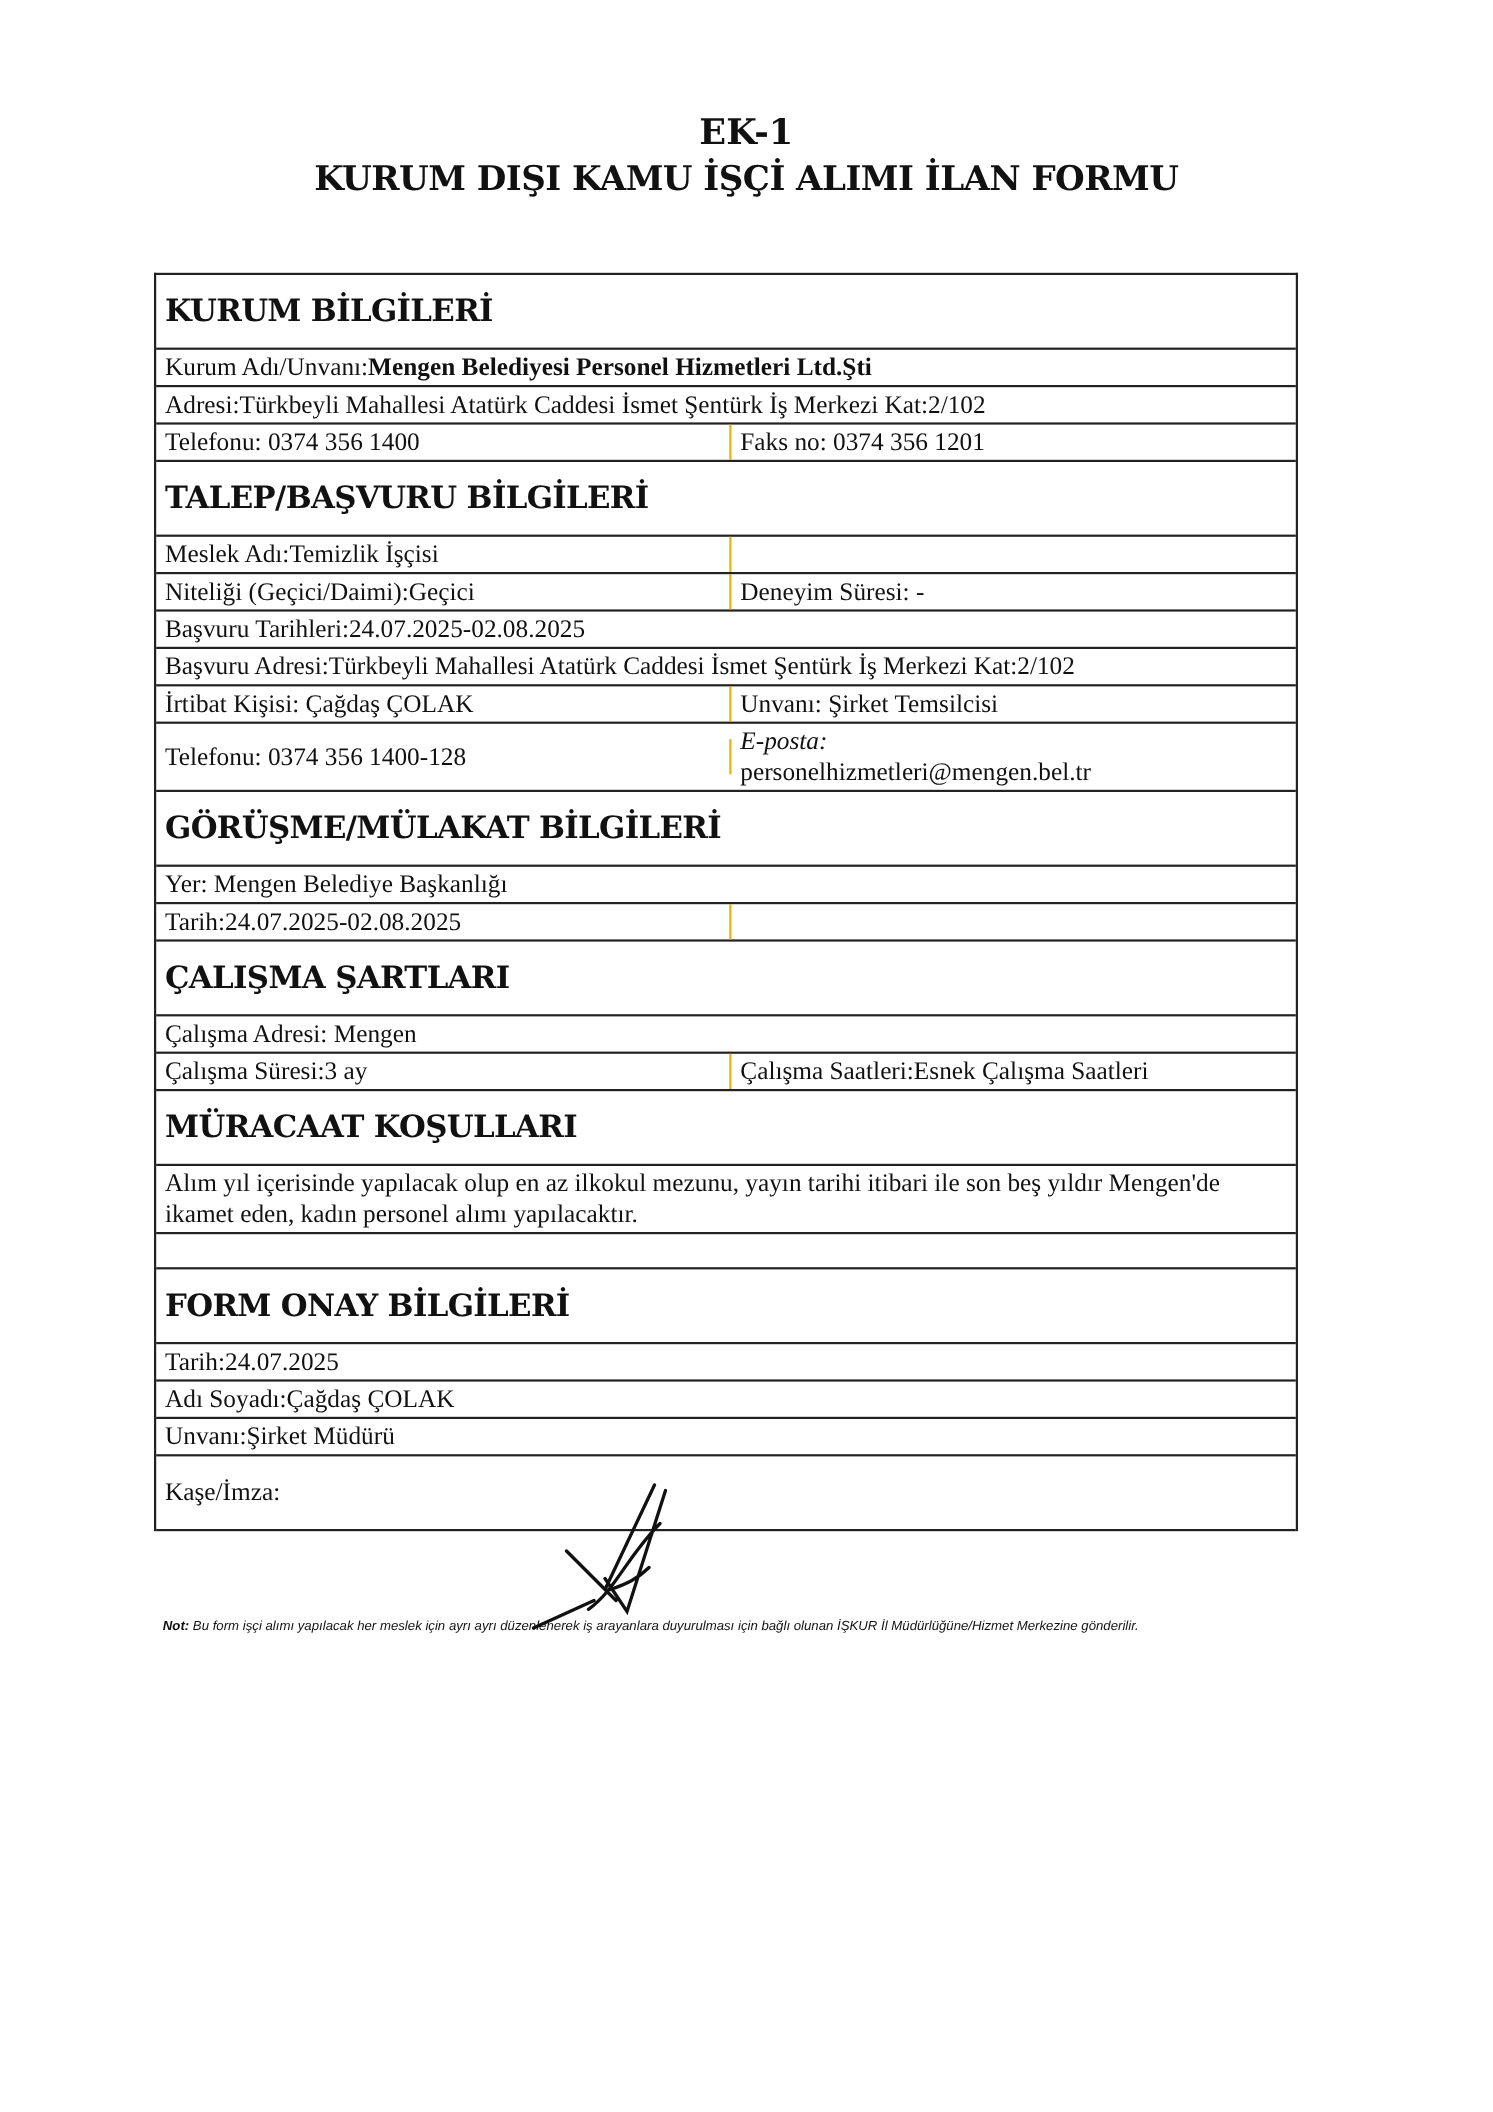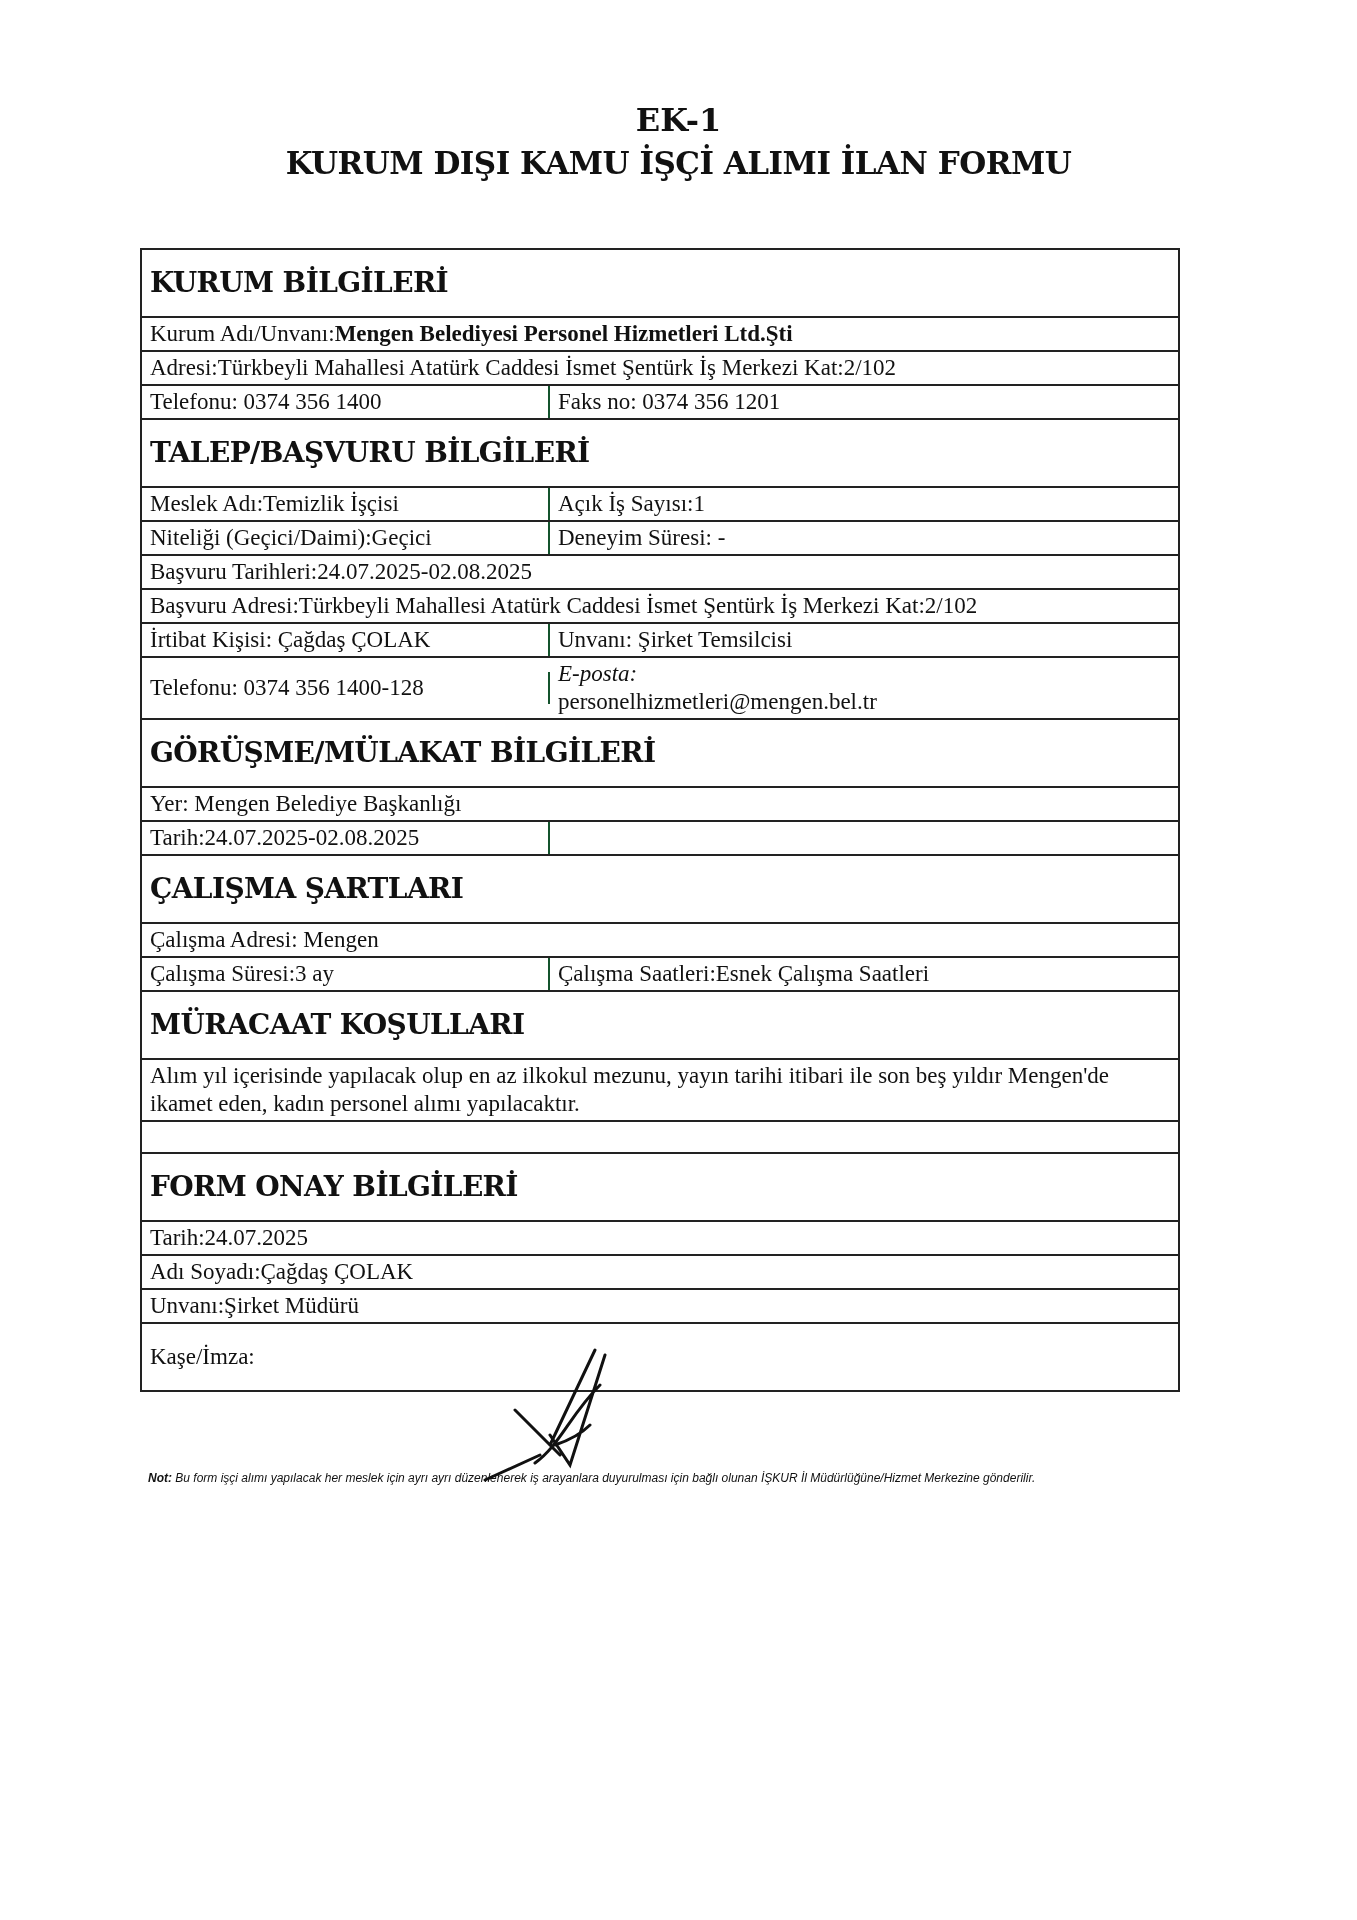--- a/index.html
+++ b/index.html
@@ -4,21 +4,21 @@
 <style>
   html, body { margin: 0; padding: 0; background: #ffffff; }
   body { width: 1357px; height: 1920px; position: relative; overflow: hidden;
          font-family: "Liberation Serif", "DejaVu Serif", serif; color: #111; }
   .title-block { position: absolute; top: 100px; left: 0; width: 1357px; text-align: center; }
   .title-block .t1 { font-size: 32px; font-weight: bold; line-height: 40px; font-family: "DejaVu Serif", serif; }
   .title-block .t2 { font-size: 31px; font-weight: bold; line-height: 46px; font-family: "DejaVu Serif", serif; letter-spacing: -0.5px; }
   .form { position: absolute; left: 140px; top: 248px; width: 1036px; border: 2px solid #222; border-bottom: none; }
   .row { display: flex; border-bottom: 2px solid #222; font-size: 23px; line-height: 28px; }
   .cell { padding: 2px 8px 2px 8px; box-sizing: border-box; }
-  .cell.left { width: 408px; border-right: 2px solid #14532d; }
+  .cell.left { width: 523px; border-right: 2px solid #eab308; }
   .cell.right { flex: 1; }
   .cell.full { flex: 1; }
   .sec { height: 66px; align-items: center; }
   .sec .cell { font-weight: bold; font-size: 28px; font-family: "DejaVu Serif", serif; letter-spacing: -0.6px; }
   .bold { font-weight: bold; }
   .italic { font-style: italic; }
   .tall { min-height: 44px; align-items: center; }
   .empty { height: 30px; }
   .sig-row { height: 66px; align-items: center; position: relative; }
   .signature { position: absolute; left: 480px; top: 1345px; width: 170px; height: 140px; }
@@ -50,21 +50,20 @@
   <div class="row">
     <div class="cell left">Telefonu: 0374 356 1400</div>
     <div class="cell right">Faks no: 0374 356 1201</div>
   </div>
 
   <div class="row sec">
     <div class="cell full">TALEP/BAŞVURU BİLGİLERİ</div>
   </div>
   <div class="row">
     <div class="cell left">Meslek Adı:Temizlik İşçisi</div>
-    <div class="cell right">Açık İş Sayısı:1</div>
   </div>
   <div class="row">
     <div class="cell left">Niteliği (Geçici/Daimi):Geçici</div>
     <div class="cell right">Deneyim Süresi: -</div>
   </div>
   <div class="row">
     <div class="cell full">Başvuru Tarihleri:24.07.2025-02.08.2025</div>
   </div>
   <div class="row">
     <div class="cell full" style="padding-right:54px;">Başvuru Adresi:Türkbeyli Mahallesi Atatürk Caddesi İsmet Şentürk İş Merkezi Kat:2/102</div>

